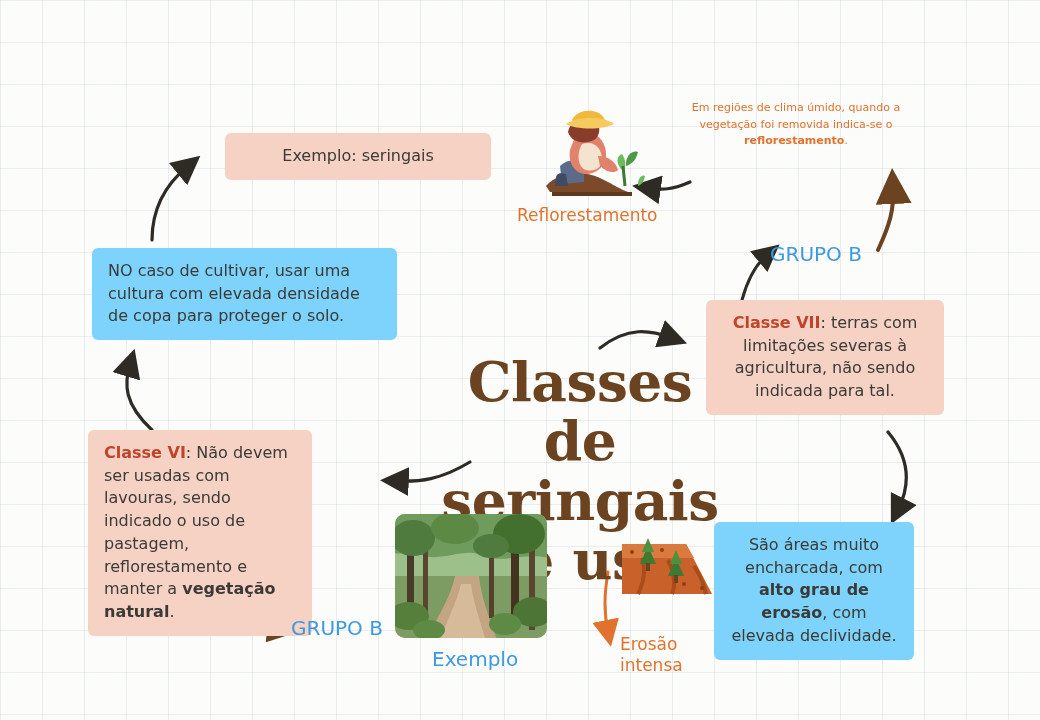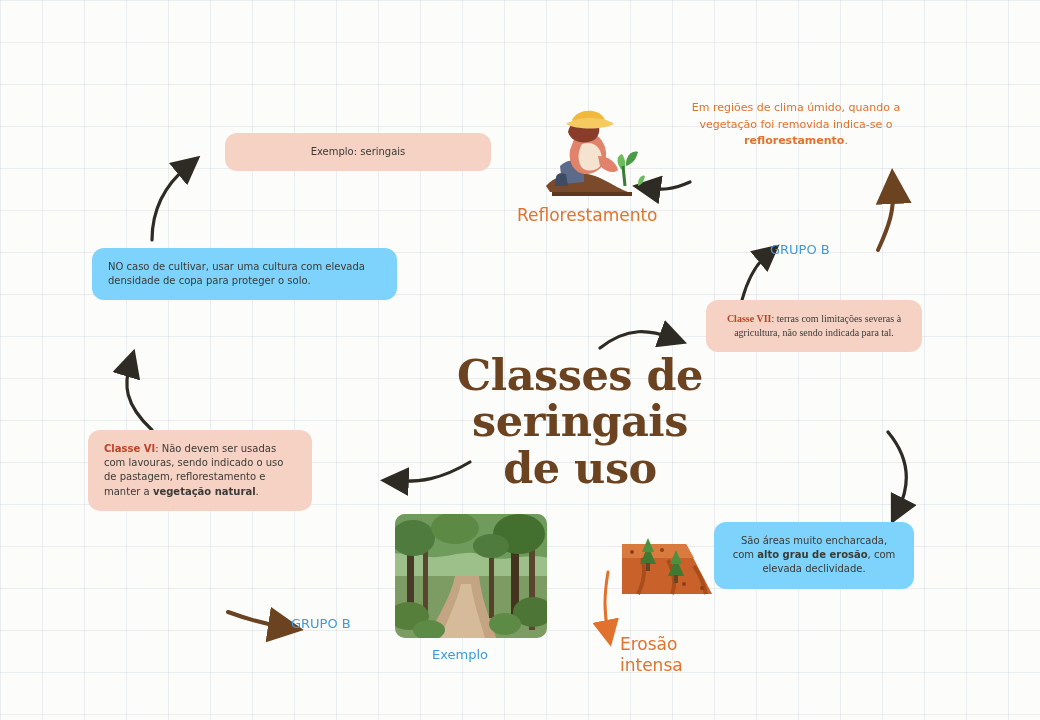--- a/index.html
+++ b/index.html
@@ -24,46 +24,46 @@
     background-image:
       linear-gradient(to right, rgba(160,175,195,0.20) 1px, transparent 1px),
       linear-gradient(to bottom, rgba(160,175,195,0.20) 1px, transparent 1px);
     background-size: 42px 42px;
   }
   .node {
     position: absolute;
     box-sizing: border-box;
   }
   .card {
-    border-radius: 12px;
+    border-radius: 6px;
     padding: 12px 16px;
     line-height: 1.42;
-    font-size: 10px;
+    font-size: 16px;
     color: #3b3a36;
     font-family: "DejaVu Sans", sans-serif;
   }
   .card-pink {
     background: #f6d2c4;
   }
   .card-green {
     background: #7dd3fc;
   }
   .center-title {
     position: absolute;
     font-family: "DejaVu Serif", serif;
     font-weight: bold;
     color: #6b4321;
-    font-size: 43px;
+    font-size: 55px;
     line-height: 1.08;
     text-align: center;
     letter-spacing: -0.5px;
   }
   .label-blue {
     color: #3d9ae2;
-    font-size: 13px;
+    font-size: 20px;
     font-family: "DejaVu Sans", sans-serif;
   }
   .label-orange {
     color: #e0732e;
     font-size: 17px;
     line-height: 1.25;
     font-family: "DejaVu Sans", sans-serif;
   }
   .para-orange {
     color: #e0722d;
@@ -140,21 +140,21 @@
 </div>
 
 <div class="node card card-green" style="left:92px; top:248px; width:305px;">
   <span>NO caso de cultivar, usar uma cultura com elevada densidade de copa para proteger o solo.</span>
 </div>
 
 <div class="node card card-pink" style="left:88px; top:430px; width:224px;">
   <span class="cls-label">Classe VI</span><span>: Não devem ser usadas com lavouras, sendo indicado o uso de pastagem, reflorestamento e manter a </span><span class="bold">vegetação natural</span><span>.</span>
 </div>
 
-<div class="node card card-pink" style="left:706px; top:300px; width:216px; text-align:center;font-family:Liberation Serif, serif;">
+<div class="node card card-pink" style="left:706px; top:300px; width:238px; text-align:center;">
   <span class="cls-label">Classe VII</span><span>: terras com limitações severas à agricultura, não sendo indicada para tal.</span>
 </div>
 
 <div class="node card card-green" style="left:714px; top:522px; width:200px; text-align:center;">
   <span>São áreas muito encharcada, com </span><span class="bold">alto grau de erosão</span><span>, com elevada declividade.</span>
 </div>
 
 <div class="node para-orange" style="left:665px; top:100px; width:262px;">
   <span>Em regiões de clima úmido, quando a vegetação foi removida indica-se o </span><span class="bold">reflorestamento</span><span>.</span>
 </div>

